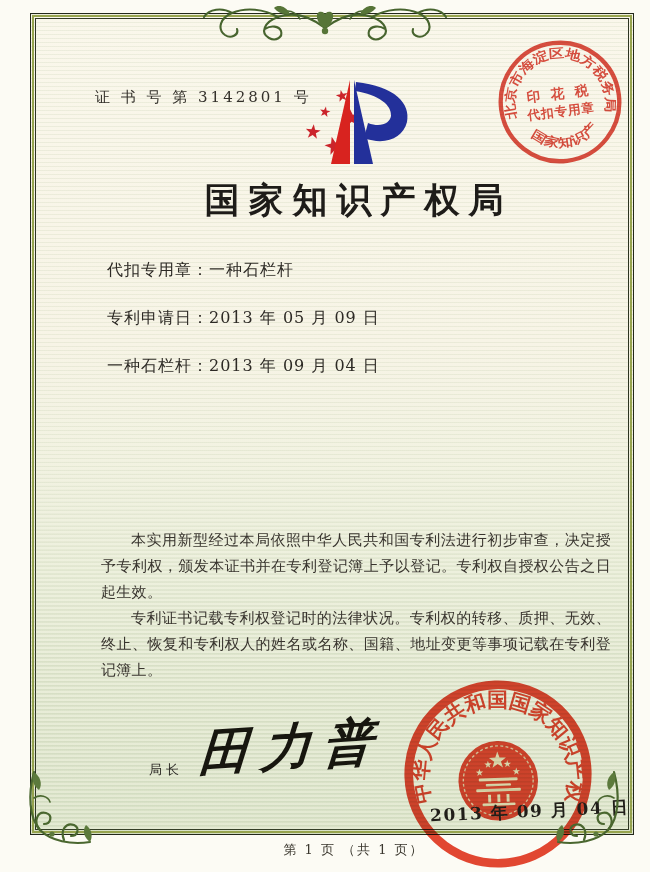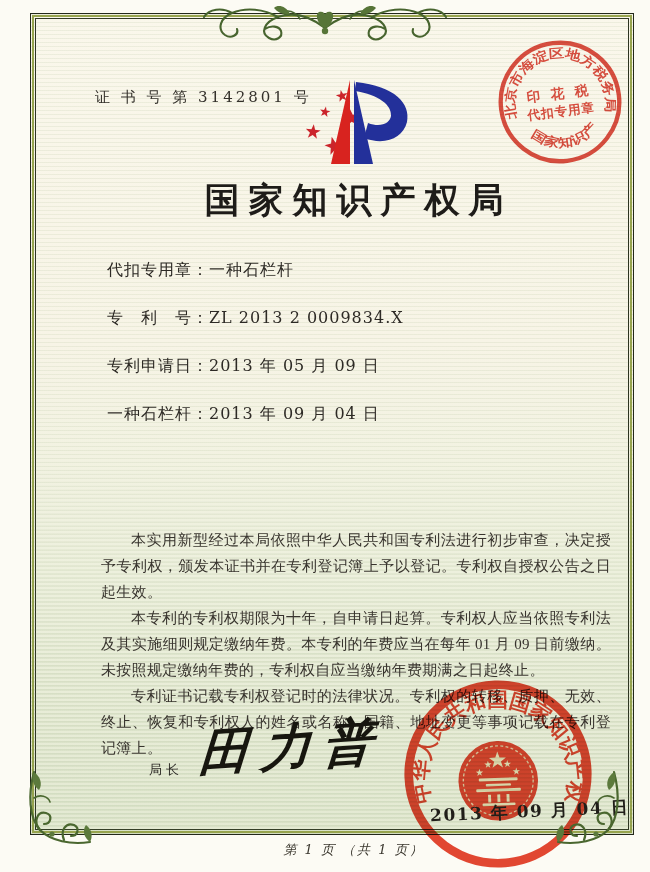--- a/index.html
+++ b/index.html
@@ -51,41 +51,41 @@
   }
   .fields{position:absolute;left:76px;top:246px;width:480px;}
   .f-row{height:48px;font-size:16px;color:#2d2a25;letter-spacing:1px;}
   .f-label{display:inline-block;}
   .f-value{display:inline;}
   .paras{
     position:absolute;left:70px;top:514px;width:510px;
     font-size:15px;line-height:1.73;color:#38342e;letter-spacing:0.3px;
     text-align:justify;
   }
-  .paras p{margin:0;text-indent:2em;font-family:Liberation Serif, serif;}
+  .paras p{margin:0;text-indent:2em;}
   .sig-label{
     position:absolute;left:118px;top:747px;font-size:13px;
     color:#2b2925;letter-spacing:4px;
   }
   .sig-name{
     position:absolute;left:168px;top:700px;font-size:50px;font-weight:700;
     color:#17160f;letter-spacing:12px;transform:rotate(-4deg) skewX(-8deg);
     font-style:italic;
   }
   .seal{position:absolute;left:370px;top:663px;width:194px;height:194px;
     mix-blend-mode:multiply;opacity:.93;transform:rotate(-2deg);}
   .seal-date{
     position:absolute;left:399px;top:786px;font-size:17px;font-weight:600;
     color:#201e19;letter-spacing:1.5px;transform:rotate(-2.5deg);
   }
   .stamp{position:absolute;left:492px;top:34px;width:136px;height:136px;
     mix-blend-mode:multiply;opacity:.88;transform:rotate(-7deg);}
   .footer{
     position:absolute;left:30px;top:827px;width:586px;text-align:center;
-    font-size:13px;color:#3b382f;letter-spacing:2px;font-style:italic;
+    font-size:13px;color:#3b382f;letter-spacing:2px;
   }
   .ornament-top{position:absolute;left:50%;top:4px;transform:translateX(-50%);}
   .ornament-bl{position:absolute;left:24px;top:768px;}
   .ornament-br{position:absolute;left:552px;top:768px;transform:scaleX(-1);}
   svg text{font-family:"DejaVu Serif","Liberation Serif",serif;}
 </style>
 </head>
 <body>
 
 <div class="page">
@@ -111,28 +111,26 @@
       </g>
       <polygon points="63,8 44,92 63,92" fill="#d8231f"></polygon>
       <polygon points="67,8 86,92 67,92" fill="#23309a"></polygon>
       <path d="M69,10 C108,14 124,32 120,50 C116,66 98,74 77,66 L81,51 C94,56 103,51 104,44 C105,33 92,23 68,19 Z" fill="#23309a"></path>
     </svg>
 
     <div class="title">国家知识产权局</div>
 
     <div class="fields">
       <div class="f-row"><span class="f-label">代扣专用章：</span><span class="f-value">一种石栏杆</span></div>
-      <div class="f-row"><span class="f-label">专　利　号：</span><span class="f-value">ZL 2013 2 0009834.X</span></div>
       <div class="f-row"><span class="f-label">专利申请日：</span><span class="f-value">2013 年 05 月 09 日</span></div>
       <div class="f-row"><span class="f-label">一种石栏杆：</span><span class="f-value">2013 年 09 月 04 日</span></div>
     </div>
 
     <div class="paras">
       <p>本实用新型经过本局依照中华人民共和国专利法进行初步审查，决定授予专利权，颁发本证书并在专利登记簿上予以登记。专利权自授权公告之日起生效。</p>
-      <p>本专利的专利权期限为十年，自申请日起算。专利权人应当依照专利法及其实施细则规定缴纳年费。本专利的年费应当在每年 01 月 09 日前缴纳。未按照规定缴纳年费的，专利权自应当缴纳年费期满之日起终止。</p>
       <p>专利证书记载专利权登记时的法律状况。专利权的转移、质押、无效、终止、恢复和专利权人的姓名或名称、国籍、地址变更等事项记载在专利登记簿上。</p>
     </div>
 
     <div class="sig-label">局长</div>
     <div class="sig-name">田力普</div>
 
     <svg class="seal" viewBox="0 0 200 200" xmlns="http://www.w3.org/2000/svg">
       <defs>
         <path id="sealArc" d="M 30.5,126 A 73,73 0 1 1 169.5,126" fill="none"></path>
         <path id="star2" d="M0,-10 L2.35,-3.24 9.51,-3.09 3.8,1.24 5.88,8.09 0,4 -5.88,8.09 -3.8,1.24 -9.51,-3.09 -2.35,-3.24 Z"></path>

